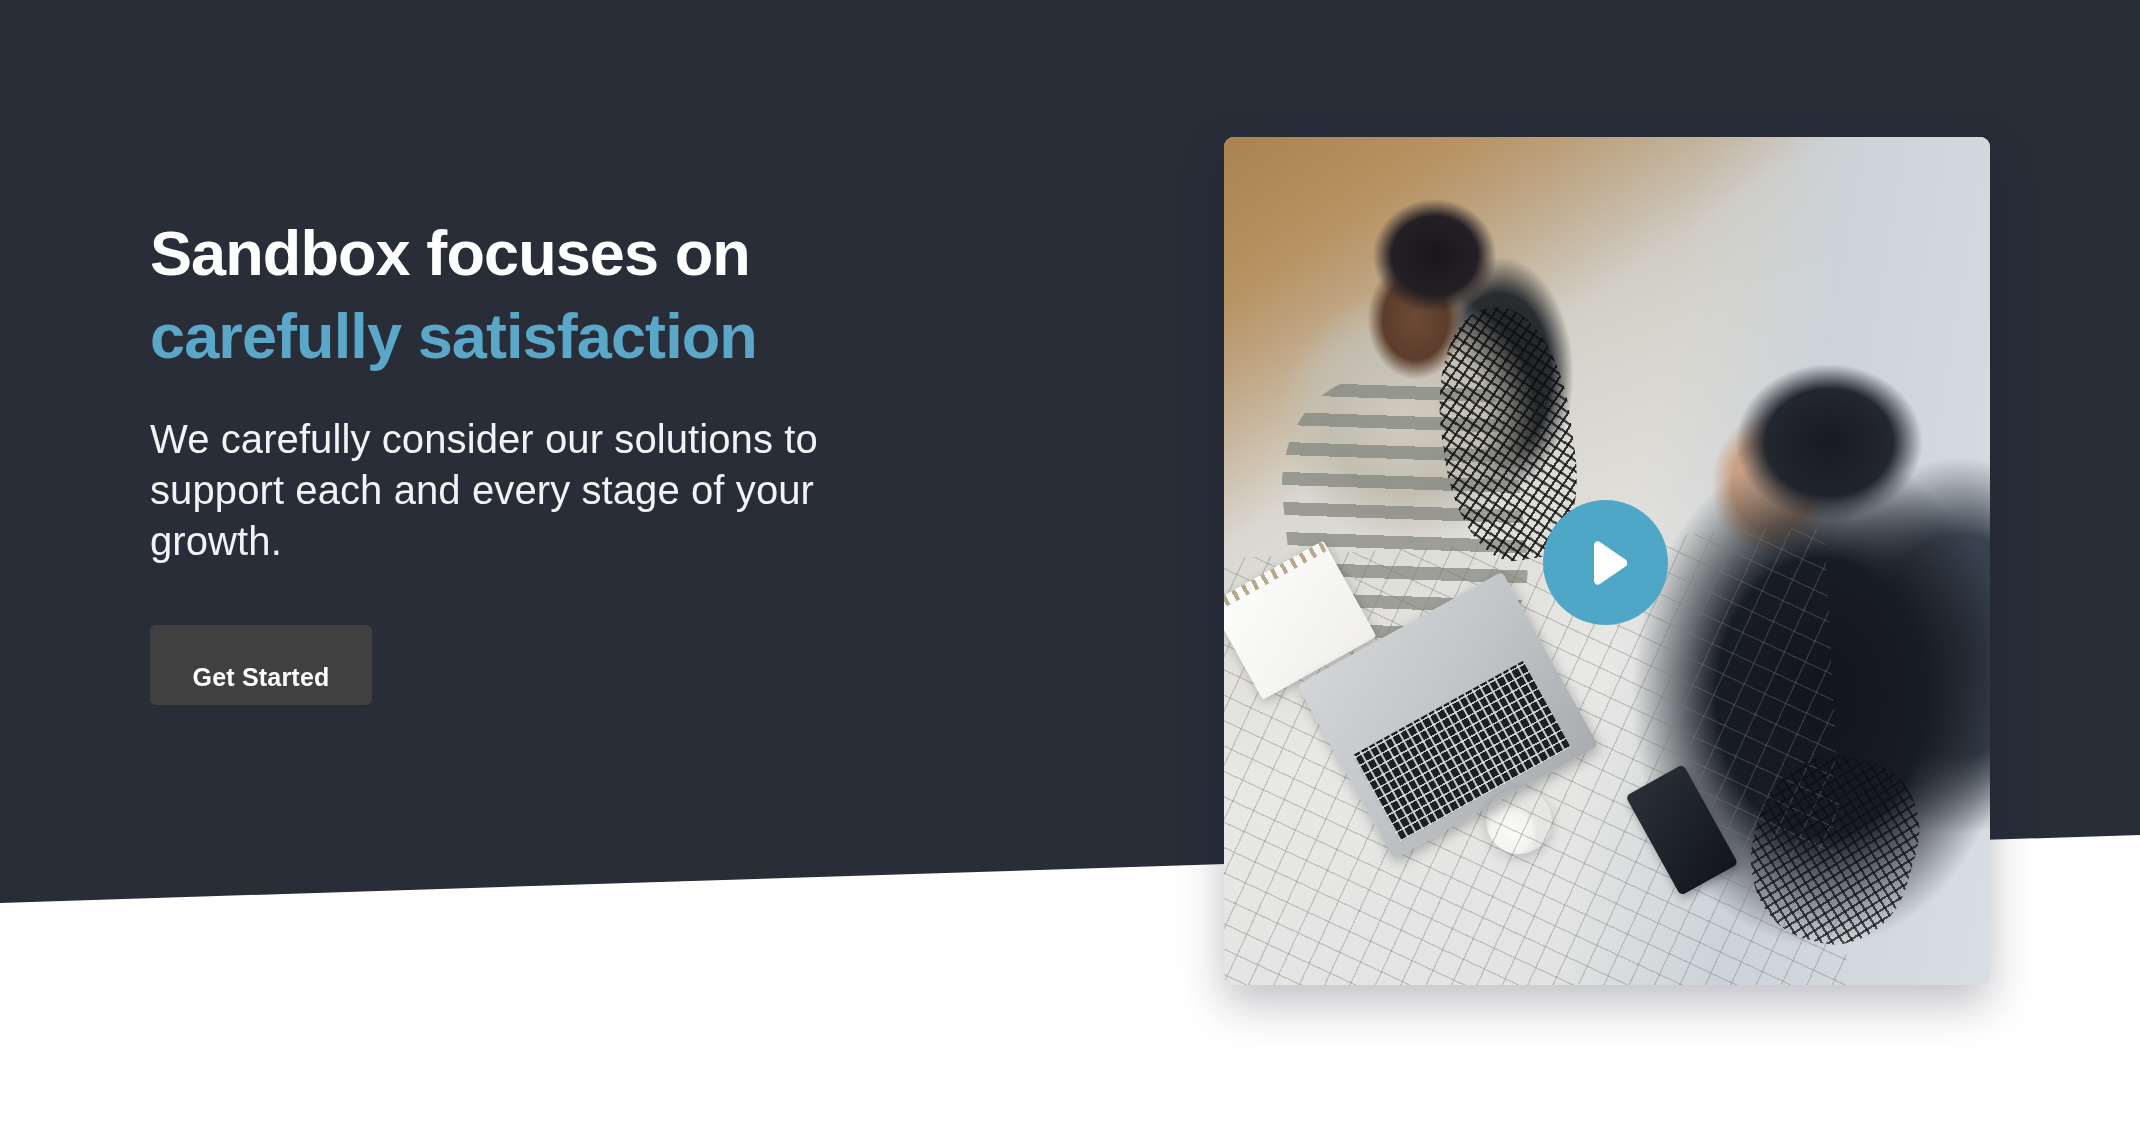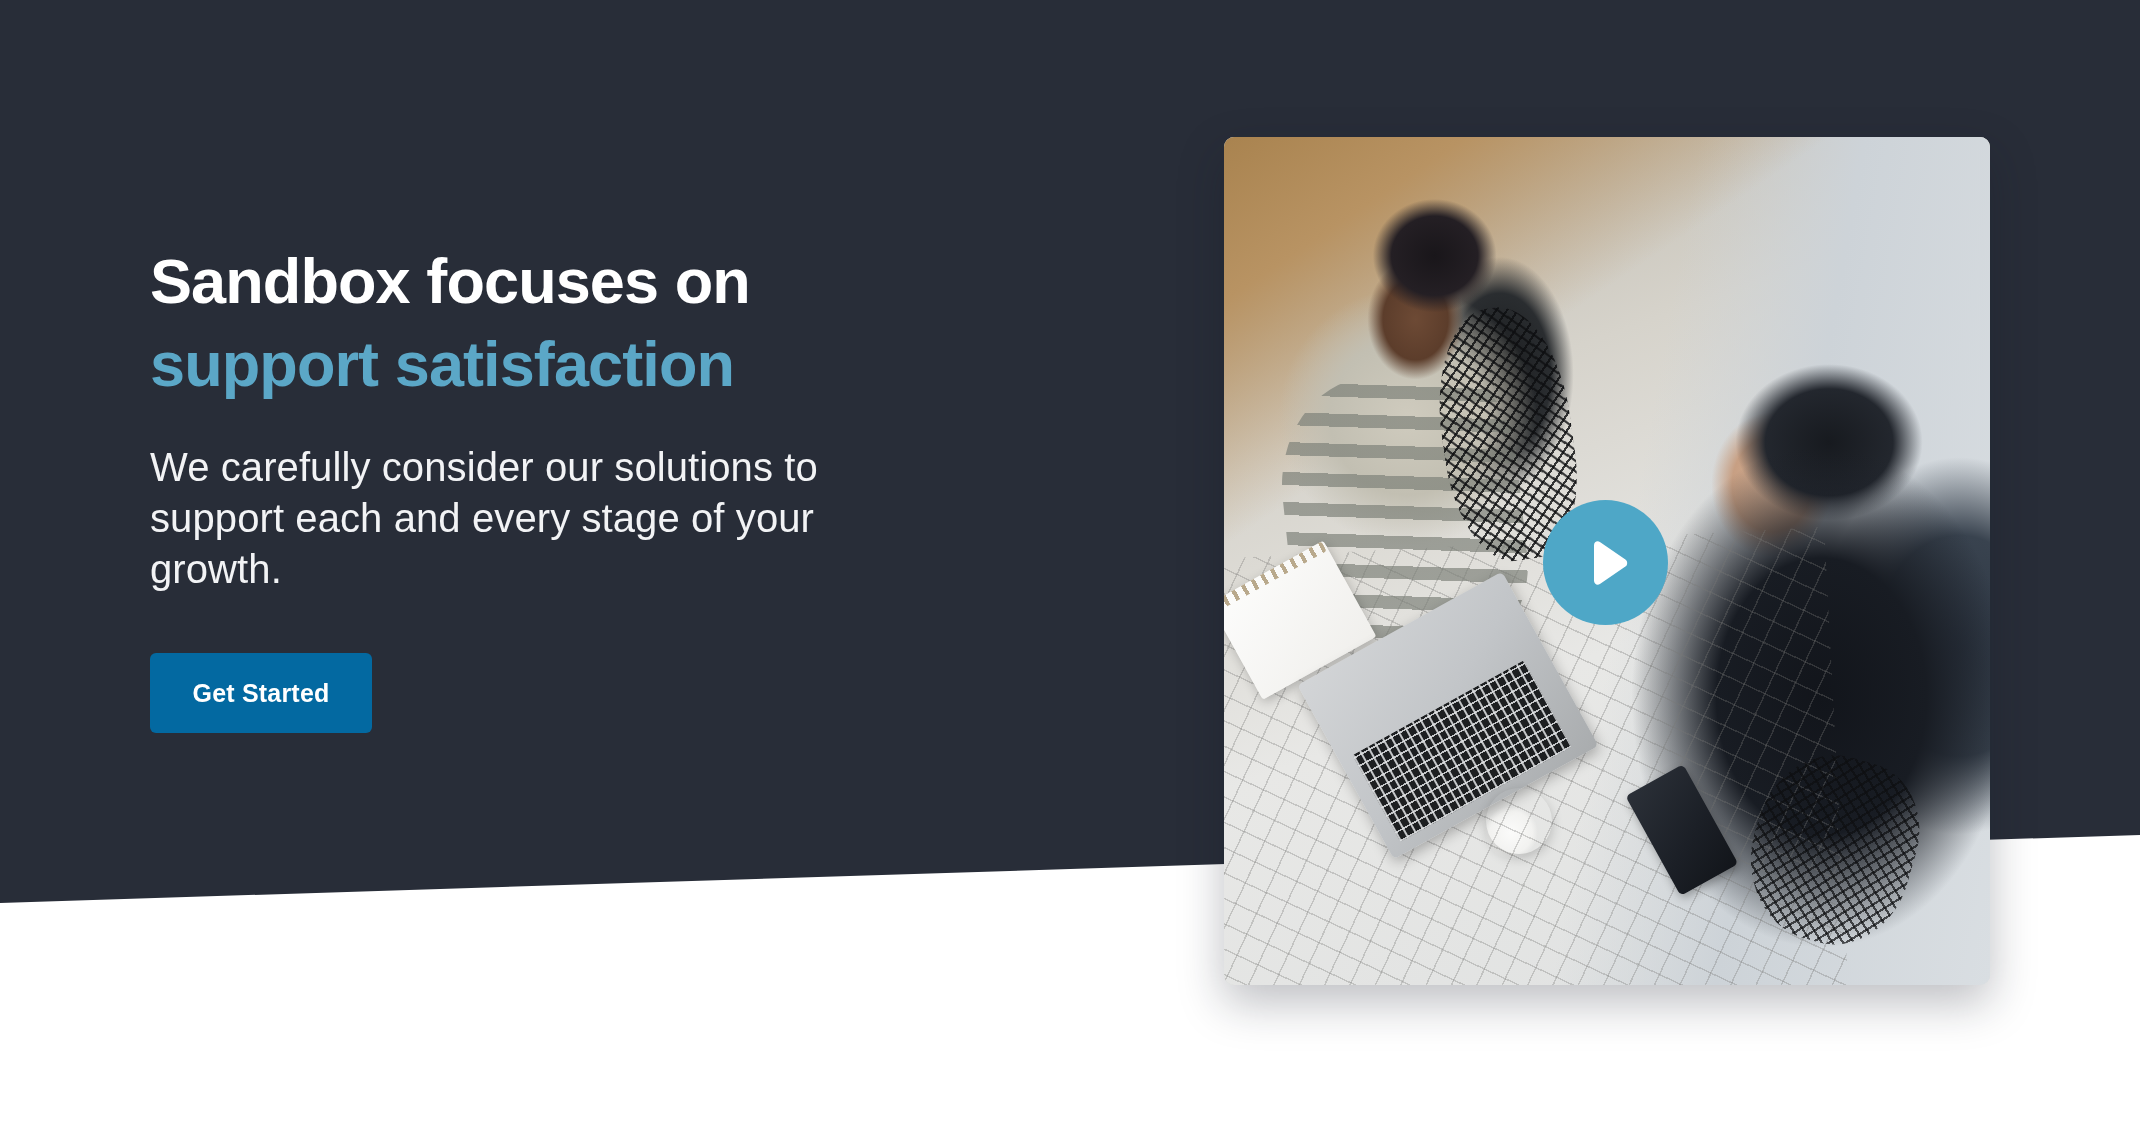--- a/index.html
+++ b/index.html
@@ -32,21 +32,21 @@
     height: 940px;
     background: #282d38;
     -webkit-clip-path: polygon(0 0, 100% 0, 100% 88.83%, 0 96.06%);
     clip-path: polygon(0 0, 100% 0, 100% 88.83%, 0 96.06%);
   }
 
   
   #hero-copy {
     position: absolute;
     left: 150px;
-    top: 240px;
+    top: 212px;
     width: 780px;
     z-index: 5;
   }
 
   #hero-heading {
     margin: 0;
     font-size: 63px;
     line-height: 83px;
     font-weight: 700;
     letter-spacing: -0.9px;
@@ -63,28 +63,28 @@
     line-height: 51px;
     font-weight: 400;
     color: #f2f3f5;
     letter-spacing: 0.1px;
     max-width: 760px;
   }
 
   #get-started-button {
     display: inline-block;
     margin-top: 58px;
-    padding: 0;
+    padding: 12px;
     width: 222px;
     height: 80px;
     line-height: 80px;
     text-align: center;
     border: none;
     border-radius: 6px;
-    background: #0369a1;
+    background: #404040;
     color: #ffffff;
     font-family: "Liberation Sans", sans-serif;
     font-size: 25px;
     font-weight: 700;
     letter-spacing: 0.2px;
     cursor: pointer;
   }
 
   
   #hero-media-card {
@@ -280,21 +280,21 @@
 
 </style>
 </head>
 <body>
 
 <div id="hero-section">
 
   <div id="hero-backdrop"></div>
 
   <div id="hero-copy">
-    <h1 id="hero-heading"><span>Sandbox focuses on</span><span class="accent-line">support satisfaction</span></h1>
+    <h1 id="hero-heading"><span>Sandbox focuses on</span><span class="accent-line">carefully satisfaction</span></h1>
 
     <p id="hero-subheading">We carefully consider our solutions to support each and every stage of your growth.</p>
 
     <button id="get-started-button">Get Started</button>
   </div>
 
   <div id="hero-media-card">
     <div id="hero-photo">
       <div id="hero-photo-tilegrid"></div>
       <div id="hero-photo-stripes"></div>

